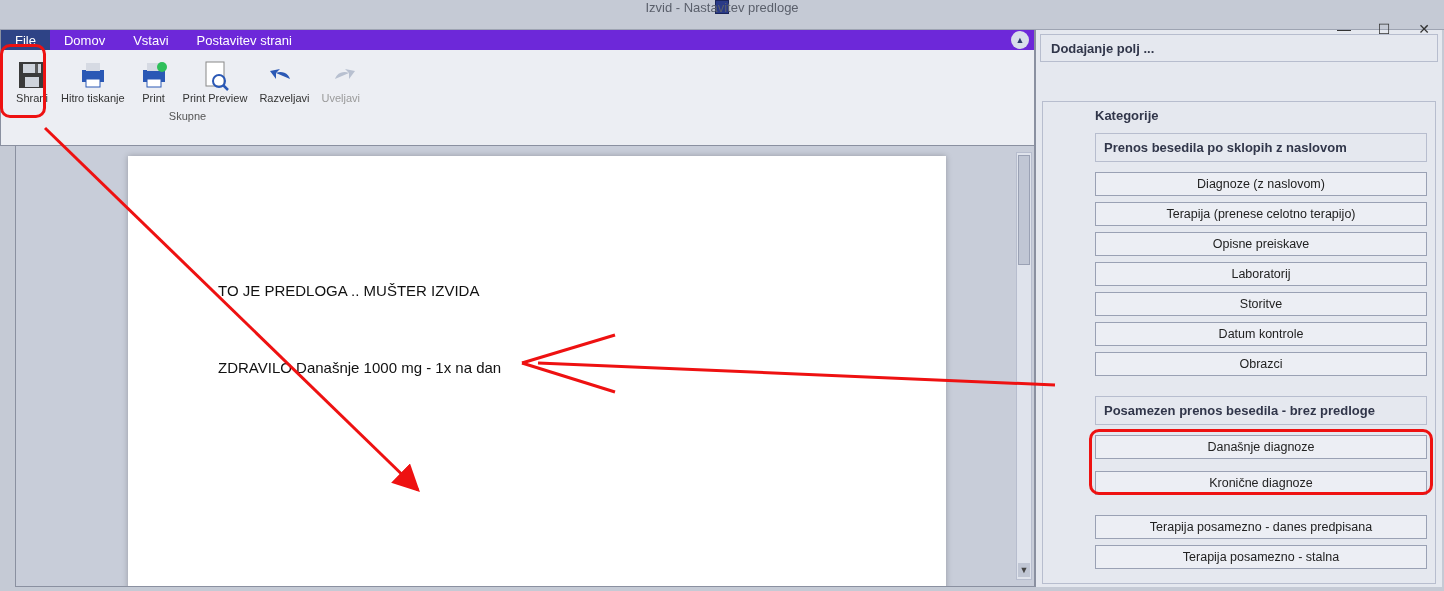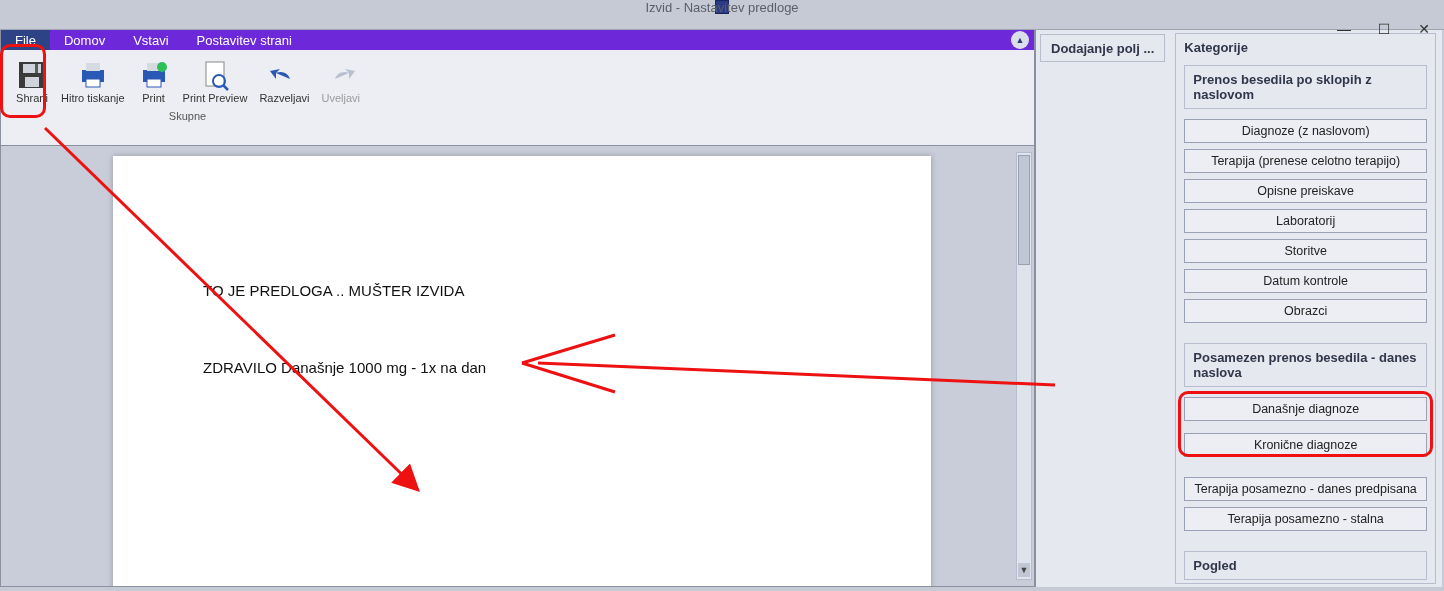--- a/index.html
+++ b/index.html
@@ -80,42 +80,44 @@
   .ribbon-group .label{ font-size:11px; color:#555; margin-top:4px;}
   .red-ring {
     position:absolute; border:3px solid #e11; border-radius:10px; pointer-events:none;
   }
   
   .mainrow{ display:flex; height:557px; }
   .leftcol{ width:1035px; display:flex; flex-direction:column; }
   .doc-area{
     flex:1; background:#c8cdd9; position:relative; border:1px solid #8a90a0; border-top:none;
     overflow:hidden;
+    margin-left:15px;
   }
   .page{
     position:absolute; left:112px; top:10px;
     width:818px; height:1000px; background:#fff;
     box-shadow:0 0 6px rgba(0,0,0,.25);
     padding:70px 90px; font-size:15px; color:#111;
     line-height:1.5;
   }
   .page .gap{ height:54px;}
   .scroll{
     position:absolute; right:2px; top:6px; bottom:6px; width:16px; background:#dfe3ec; border:1px solid #b7bdce;
   }
   .scroll .thumb{ position:absolute; left:1px; right:1px; top:2px; height:110px; background:#c0c6d4; border:1px solid #9aa1b4;}
   .scroll .arrow{ position:absolute; left:1px;right:1px; height:14px; background:#c0c6d4; display:flex;align-items:center;justify-content:center; font-size:9px; color:#444;}
   .scroll .arrow.up{top:2px;}
   .scroll .arrow.down{bottom:2px;}
   
   .sidepanel{
     width:407px; height:100%;
     background:#e5e8ef; border-left:1px solid #8a90a0;
-    display:flex; 
+    display:flex; flex-direction:column;
     font-size:13px;
+    gap:32px;
   }
   .sidepanel .panel-title{
     height:28px; display:flex; align-items:center; padding:0 10px;
     font-weight:700; color:#31364a; border:1px solid #b7bdce; background:#e5e8ef; margin:4px;
   }
   .sidepanel .section{
     margin:3px 6px; border:1px solid #b7bdce; background:#e5e8ef;
   }
   .sidepanel .section .sec-title{
     padding:6px 8px; font-weight:700; color:#31364a;
@@ -242,34 +244,34 @@
         <div class="arrow up">▲</div>
         <div class="thumb"></div>
         <div class="arrow down">▼</div>
       </div>
 
     </div>
   </div>
 
   <div class="sidepanel">
     <div class="panel-title">Dodajanje polj ...</div>
-    <div class="section" style="flex:1; overflow:auto;">
+    <div class="section" style="flex:1; overflow:auto;padding-left:44px;">
       <div class="sec-title">Kategorije</div>
       <div class="sec-body" style="position:relative;">
         <div class="sub">Prenos besedila po sklopih z naslovom</div>
         <div class="fieldbtn">Diagnoze (z naslovom)</div>
         <div class="fieldbtn">Terapija (prenese celotno terapijo)</div>
         <div class="fieldbtn">Opisne preiskave</div>
         <div class="fieldbtn">Laboratorij</div>
         <div class="fieldbtn">Storitve</div>
         <div class="fieldbtn">Datum kontrole</div>
         <div class="fieldbtn">Obrazci</div>
 
         <div class="sepv"></div>
-        <div class="sub">Posamezen prenos besedila - danes naslova</div>
+        <div class="sub">Posamezen prenos besedila - brez predloge</div>
         <div style="position:relative;">
           <div class="fieldbtn">Današnje diagnoze</div>
           <div style="height:6px;"></div>
           <div class="red-ring" style="left:-6px; top:-6px; right:-6px; height:66px;"></div>
         </div>
         <div class="fieldbtn">Kronične diagnoze</div>
         <div class="sepv"></div>
         <div class="fieldbtn">Terapija posamezno - danes predpisana</div>
         <div class="fieldbtn">Terapija posamezno - stalna</div>
 

